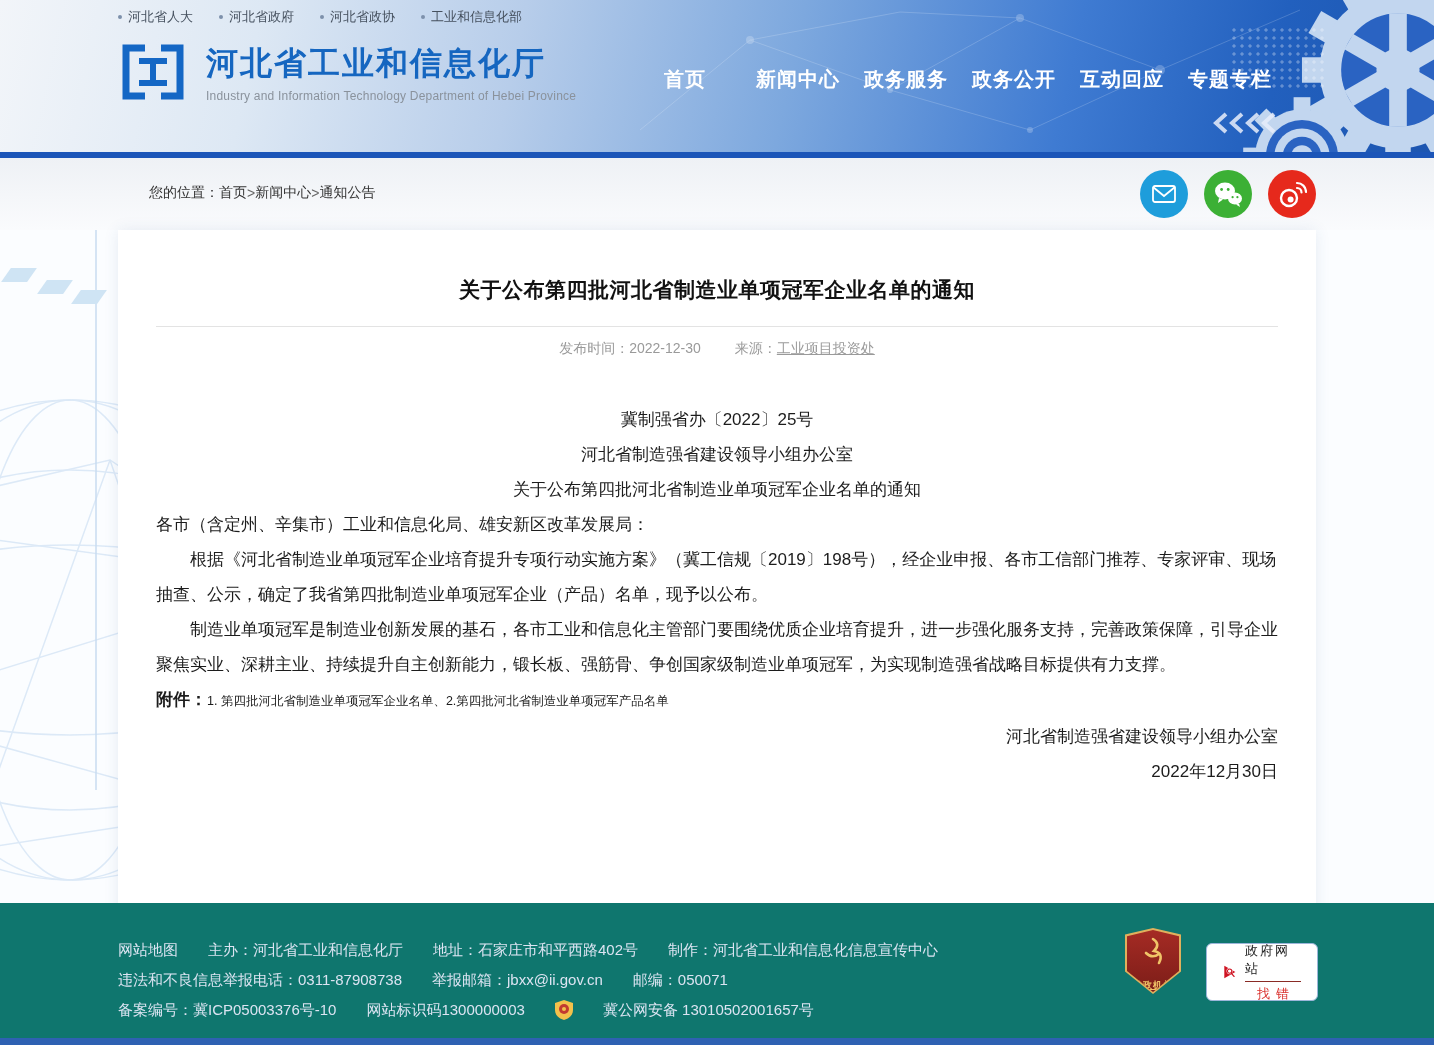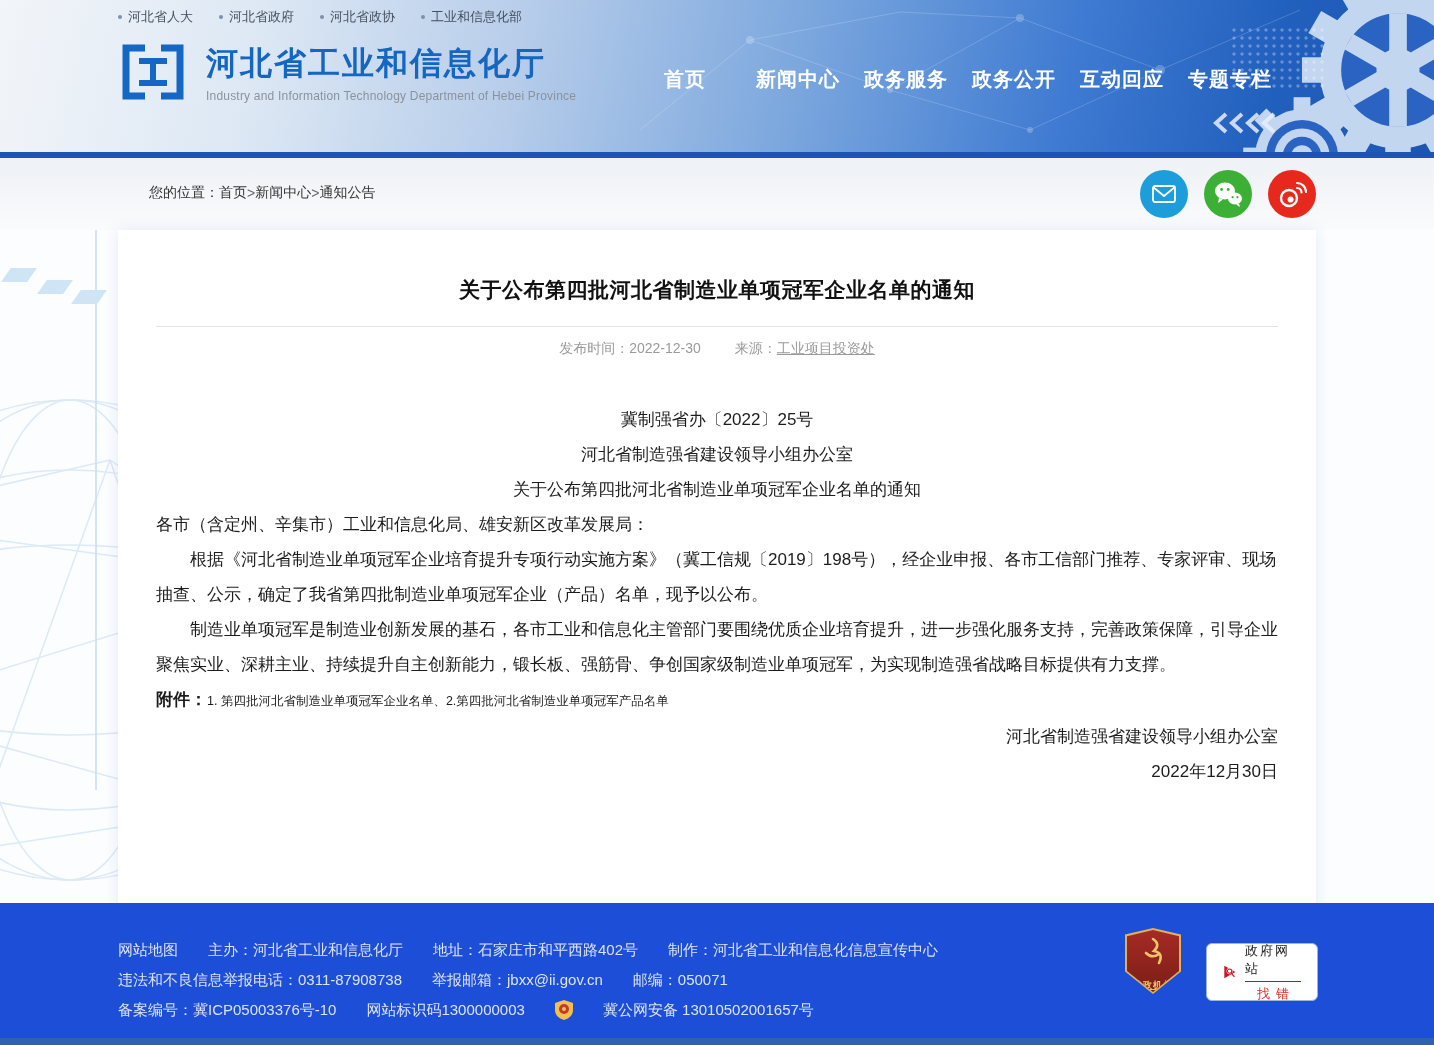--- a/index.html
+++ b/index.html
@@ -76,21 +76,21 @@
   .doc p { margin:0; line-height:35px; }
   .doc .center { text-align:center; }
   .doc .para { text-indent:2em; }
   .attach { margin-top:0; }
   .attach-label { font-size:17px; font-weight:bold; }
   .attach-list { font-size:12.5px; cursor:pointer; }
   .sig { text-align:right; }
 
   
   .site-footer {
-    position:relative; width:1434px; height:135px; background:#1d4ed8; overflow:hidden;
+    position:relative; width:1434px; height:135px; background:#0f766e; overflow:hidden;
   }
   .f-lines { position:absolute; left:118px; top:32px; font-size:15px; color:#dce4f2; }
   .f-line { height:30px; line-height:30px; display:flex; align-items:center; }
   .f-line span, .f-line a { margin-right:30px; color:#dce4f2; text-decoration:none; white-space:nowrap; }
   .f-line a { cursor:pointer; }
   .police-ico { margin-right:6px; display:inline-flex; }
 
   .badge-shield { position:absolute; left:1125px; top:25px; width:56px; height:66px;
     clip-path:polygon(50% 0,100% 10%,100% 66%,50% 100%,0 66%,0 10%);
     background:#e0b05c; padding:2px; cursor:default; }

